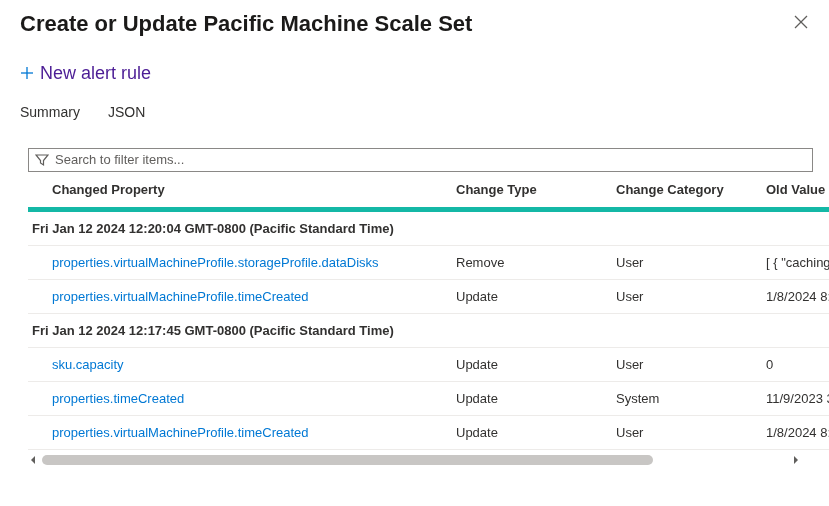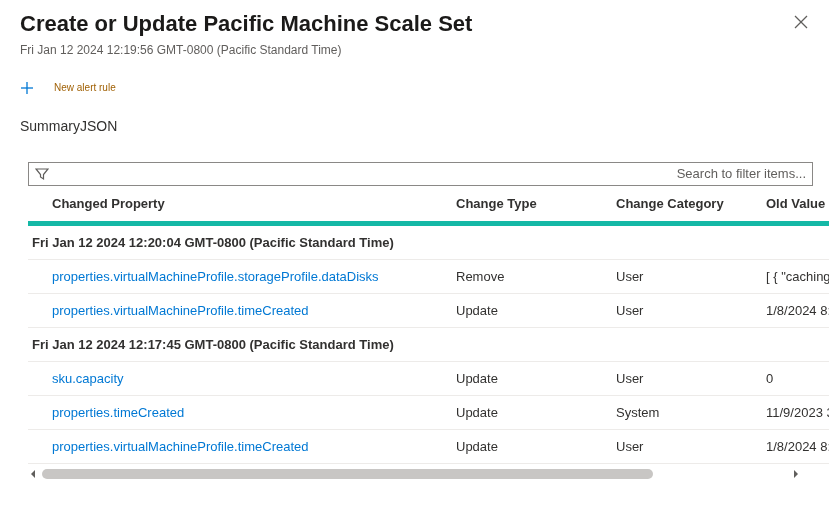--- a/index.html
+++ b/index.html
@@ -40,28 +40,29 @@
       align-items: center;
       justify-content: center;
     }
     .close-btn svg { width: 14px; height: 14px; }
     .toolbar {
       padding: 24px 20px 0 20px;
     }
     .new-alert {
       display: inline-flex;
       align-items: center;
-      gap: 20px;
-      color: #a16207;
-      font-size: 10px;
+      gap: 6px;
+      color: #4c1d95;
+      font-size: 18px;
       cursor: pointer;
     }
     .new-alert svg { width: 14px; height: 14px; }
     .tabs {
       display: flex;
+      gap: 28px;
       padding: 20px 6px 0 20px;
       border-bottom: none;
     }
     .tab {
       font-size: 14px;
       color: #323130;
       padding-bottom: 8px;
       cursor: pointer;
       border-bottom: 2px solid transparent;
     }
@@ -91,21 +92,20 @@
     }
     .search svg { width: 14px; height: 14px; stroke: #605e5c; flex-shrink: 0; }
     .search input {
       border: none;
       outline: none;
       flex: 1;
       font-size: 13px;
       font-family: inherit;
       color: #323130;
       background: transparent;
-      text-align: right;
     }
     .search input::placeholder { color: #605e5c; }
     .table-wrap {
       overflow-x: auto;
       overflow-y: hidden;
       margin: 0 0 0 28px;
     }
     table {
       border-collapse: collapse;
       min-width: 900px;
@@ -172,21 +172,20 @@
       width: 82%;
       background: #c8c6c4;
       border-radius: 5px;
     }
   </style>
 </head>
 <body>
 
 <div class="header">
   <div class="title">Create or Update Pacific Machine Scale Set</div>
-  <div class="timestamp">Fri Jan 12 2024 12:19:56 GMT-0800 (Pacific Standard Time)</div>
   <div class="close-btn">
     <svg viewBox="0 0 14 14" fill="none" stroke="currentColor" stroke-width="1.2">
       <line x1="1" y1="1" x2="13" y2="13"></line>
         <line x1="13" y1="1" x2="1" y2="13"></line>
     </svg>
   </div>
 </div>
 
 <div class="toolbar">
   <div class="new-alert">

